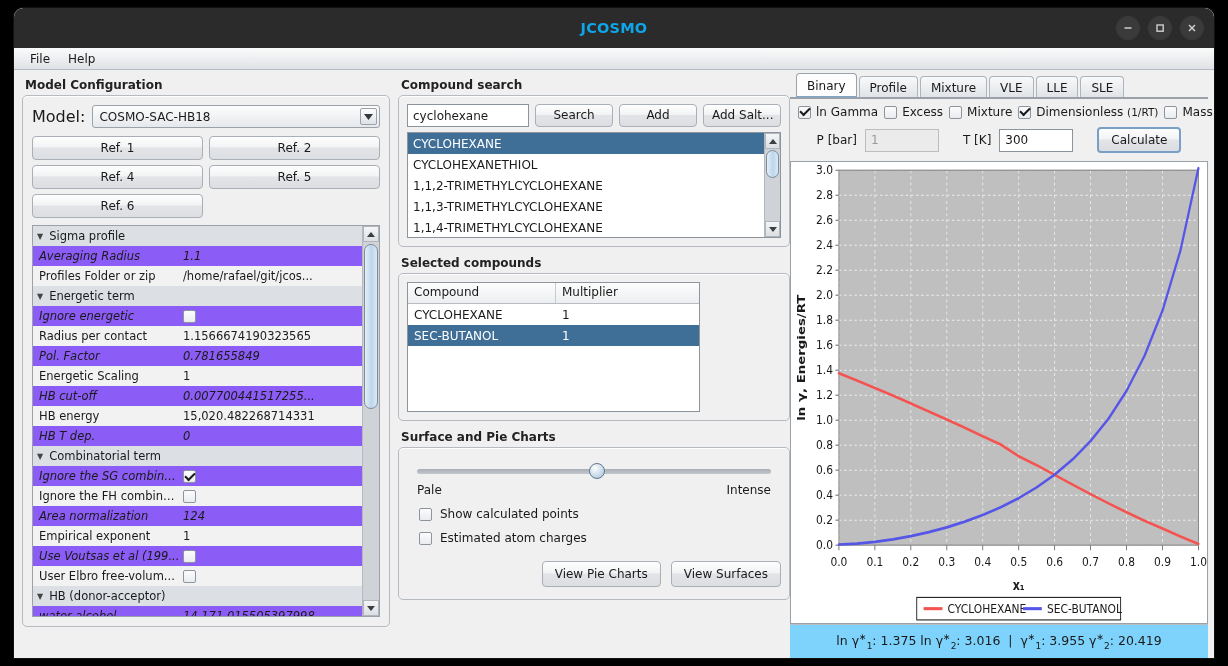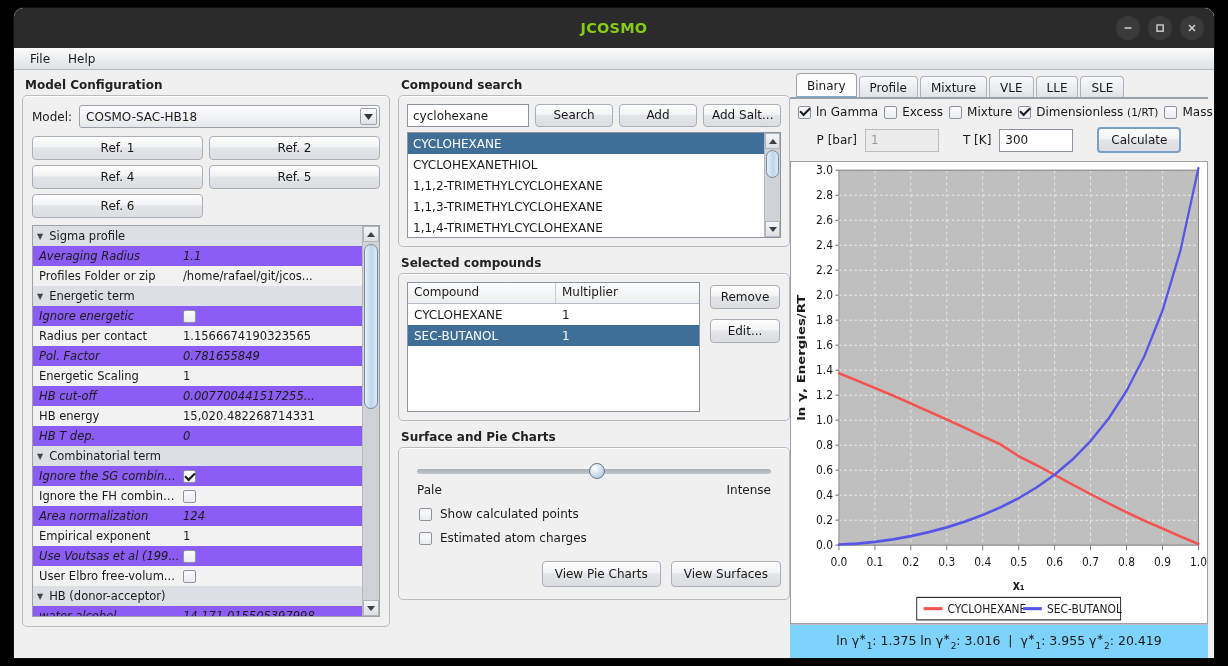--- a/index.html
+++ b/index.html
@@ -20,21 +20,21 @@
     box-shadow:0 0 0 1px #111;
   }
   
   .titlebar {
     height:40px; background:#2b2b2b;
     display:flex; align-items:center; justify-content:center;
     position:relative;
     border-radius:9px 9px 0 0;
   }
   .titlebar .title {
-    color:#84cc16; font-size:14.5px; font-weight:bold;
+    color:#0ea5e9; font-size:14.5px; font-weight:bold;
     letter-spacing:.2px;
   }
   .wbtns { position:absolute; right:10px; top:0; height:40px; display:flex; align-items:center; gap:8px; }
   .wbtn {
     width:24px; height:24px; border-radius:50%;
     background:#3a3a3a; display:flex; align-items:center; justify-content:center;
     cursor:pointer;
   }
   .wbtn svg { display:block; }
   
@@ -71,21 +71,21 @@
     font-size:12px; color:#1a1a1a; padding:3px 8px;
     cursor:pointer; text-align:center;
     box-shadow:0 1px 0 rgba(255,255,255,.8) inset;
     font-family:"DejaVu Sans", sans-serif;
     white-space:nowrap;
   }
   .btn.primary { border:2px solid #7a9fc6; padding:2px 7px; }
 
   
   .modelrow { display:flex; align-items:center; gap:7px; margin-bottom:8px; }
-  .modelrow label { font-size:12px; }
+  .modelrow label { font-size:16px; }
   .combo {
     flex:1; height:23px; border:1px solid #9aa1a9; border-radius:3px;
     background:linear-gradient(#fdfdfd,#e6e8ec);
     display:flex; align-items:center; position:relative; padding-left:6px;
     font-size:12px; cursor:pointer;
   }
   .combo .arrowbox {
     position:absolute; right:2px; top:2px; width:17px; height:17px;
     background:linear-gradient(#fcfcfc,#dfe2e6);
     border:1px solid #9aa1a9; border-radius:2px;
@@ -438,24 +438,20 @@
             <div id="sc-rows">
                 <div class="scrow">
                   <div class="c1">CYCLOHEXANE</div>
                   <div class="c2">1</div>
                 </div>
                 <div class="scrow sel">
                   <div class="c1">SEC-BUTANOL</div>
                   <div class="c2">1</div>
                 </div>
               </div>
-          </div>
-          <div style="display:flex; flex-direction:column; gap:10px; padding-top:3px;">
-            <div class="btn" style="width:70px;padding:4px 0;">Remove</div>
-            <div class="btn" style="width:70px;padding:4px 0;">Edit...</div>
           </div>
         </div>
       </div>
 
       <div class="gtitle" style="margin-top:9px;">Surface and Pie Charts</div>
       <div class="gbox" style="padding:10px 8px 12px 8px;">
         <div class="slider">
           <div class="track"></div>
           <div class="knob"></div>
         </div>

